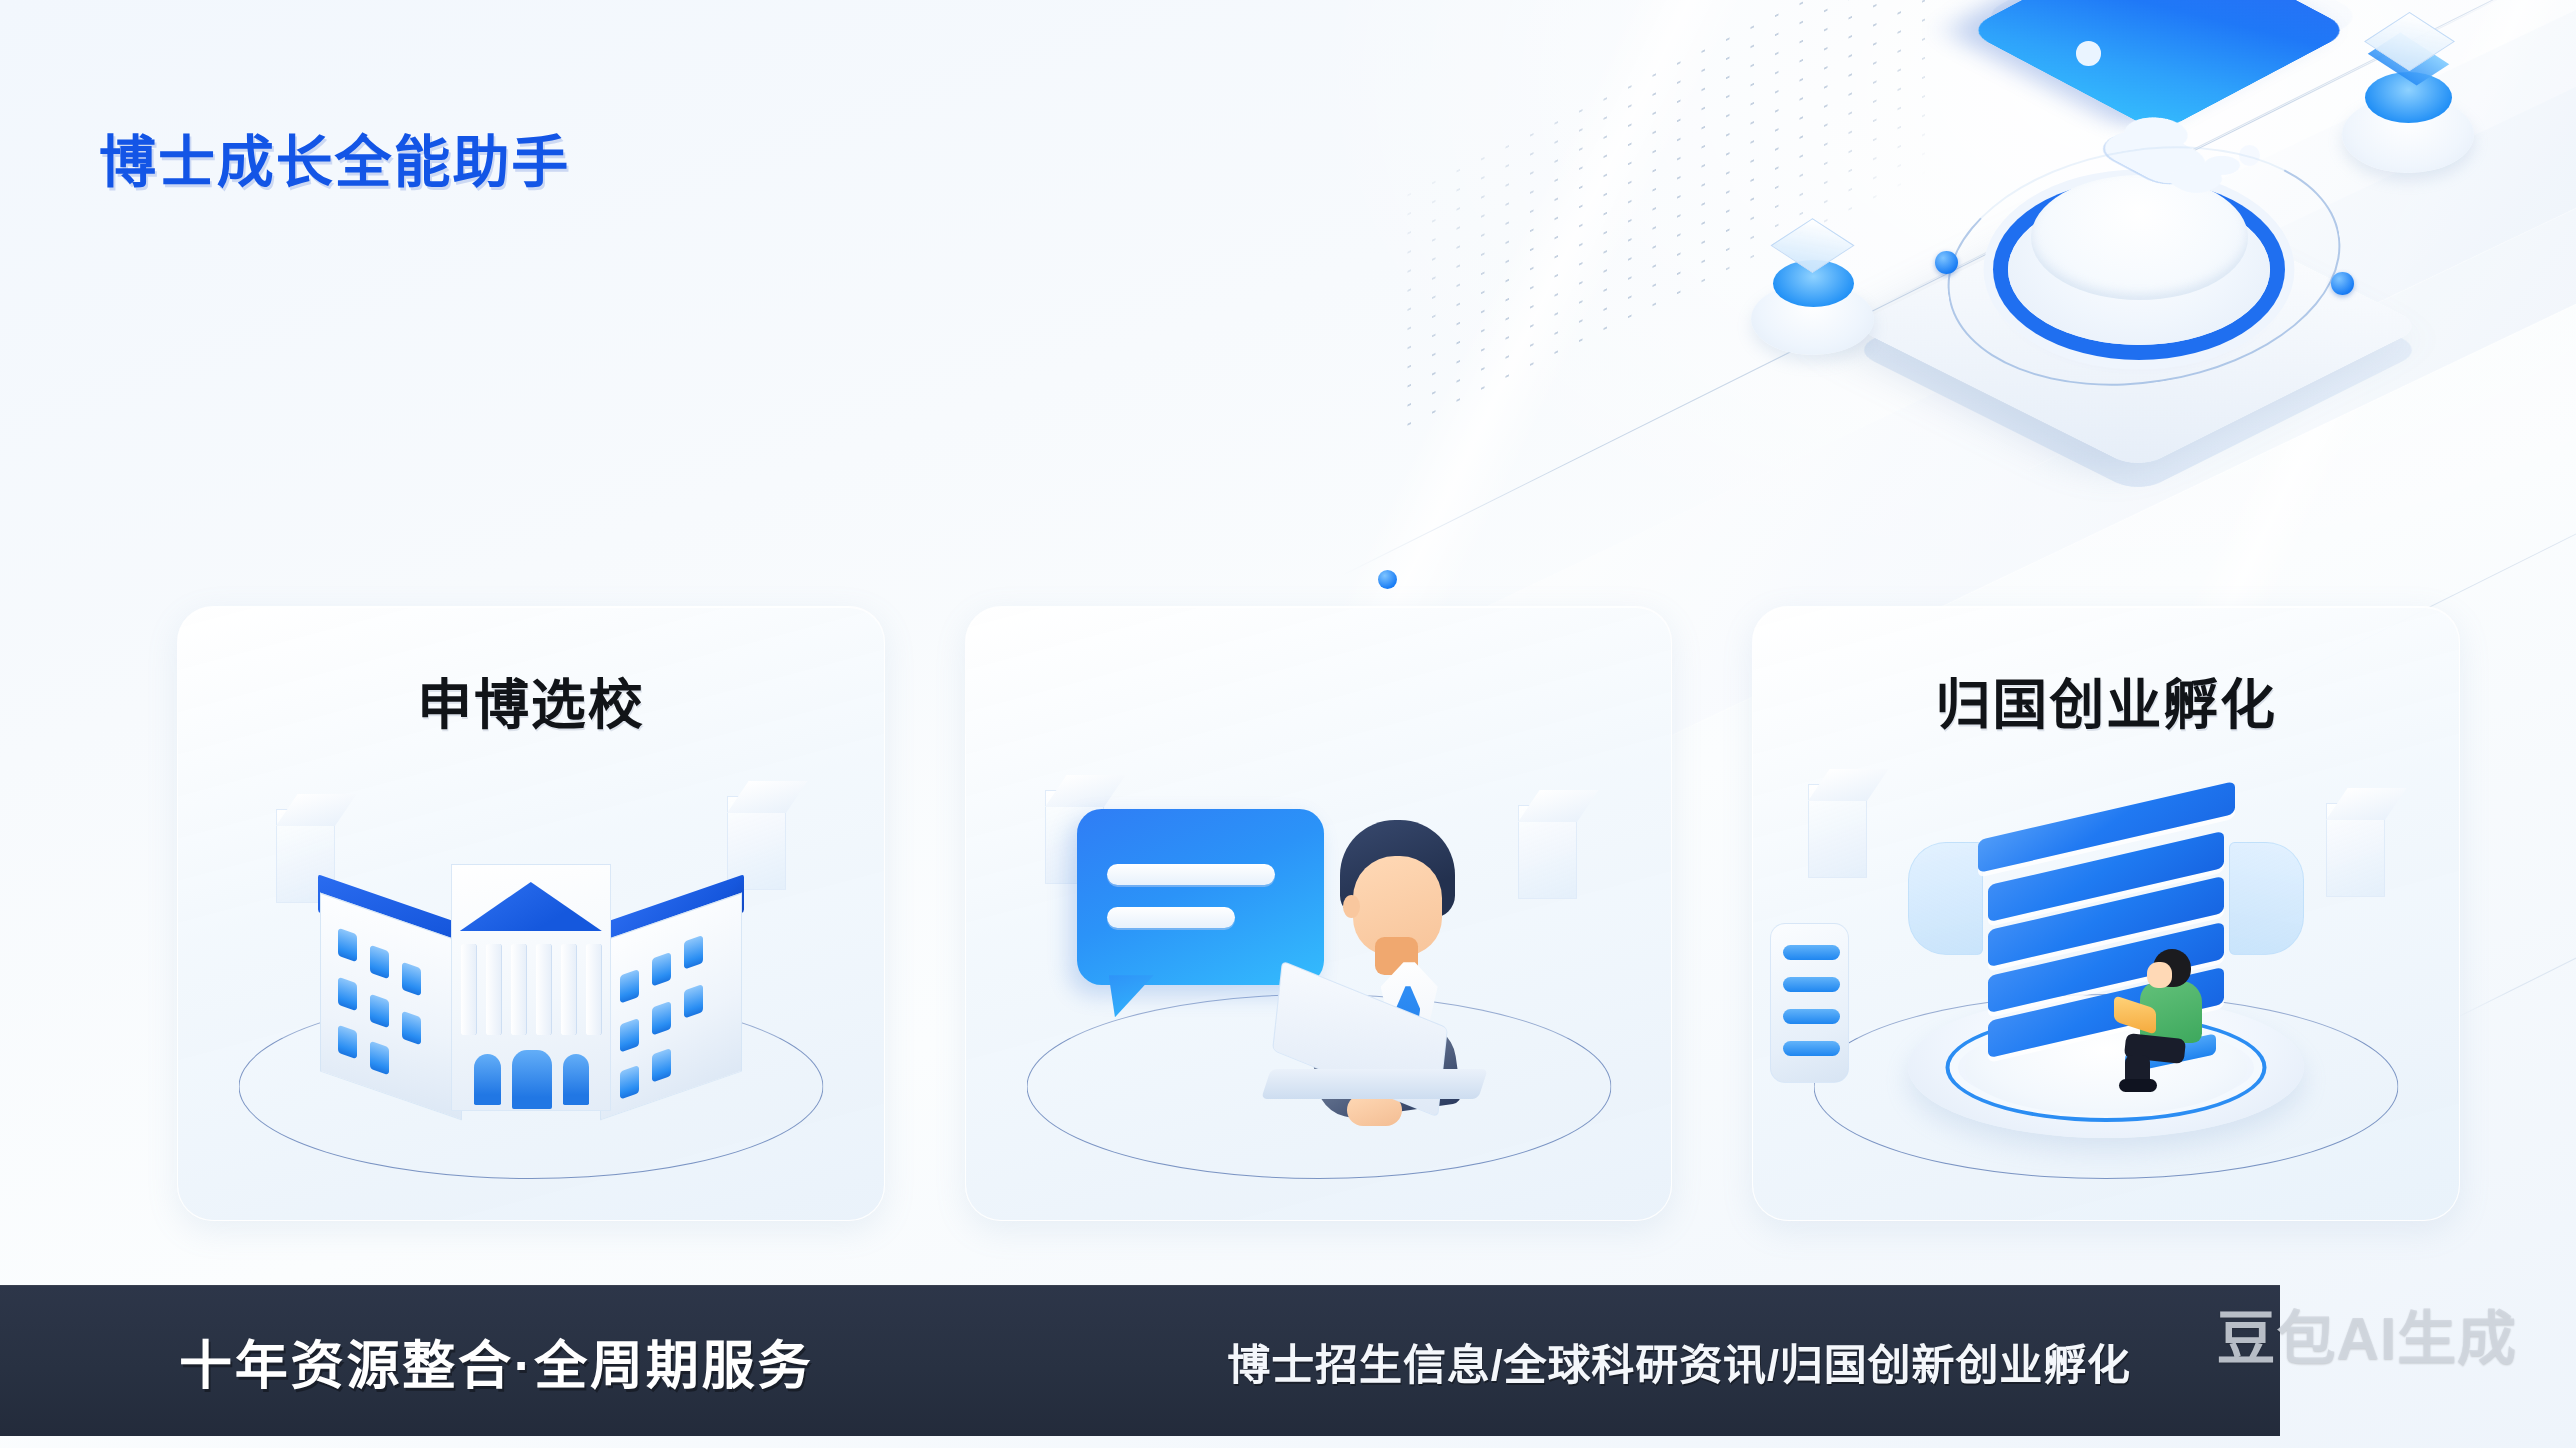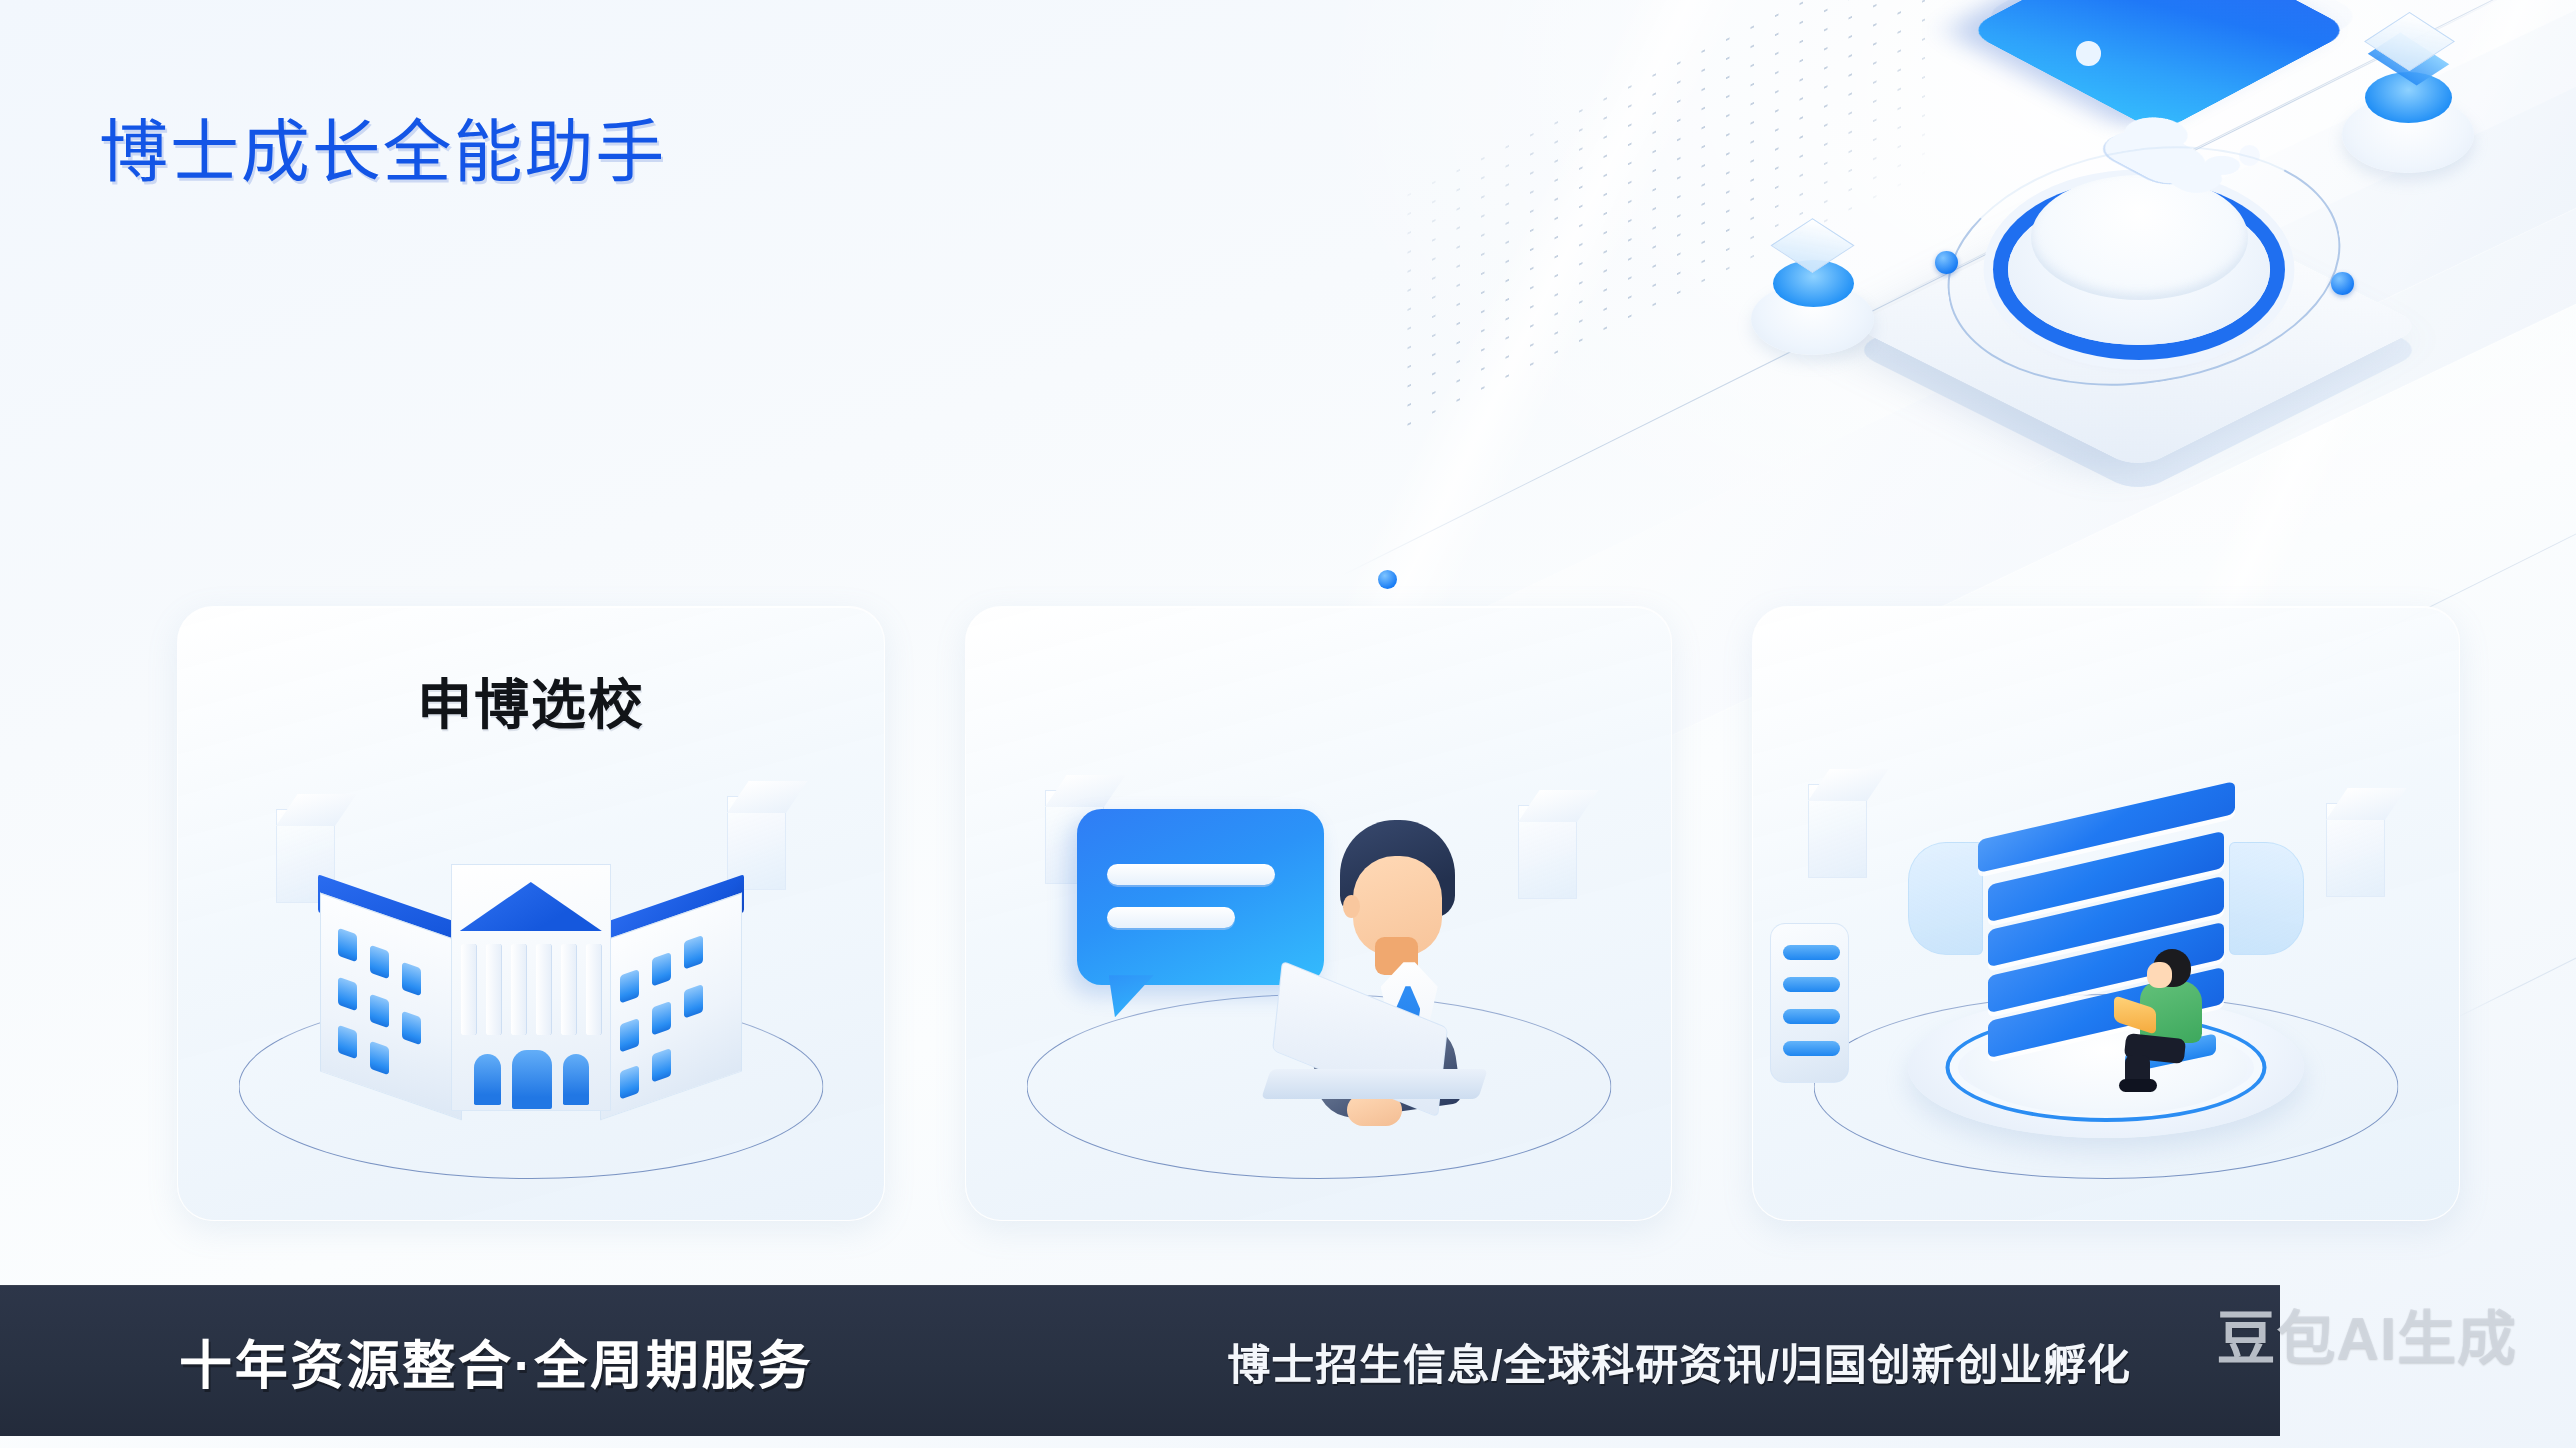--- a/index.html
+++ b/index.html
@@ -170,22 +170,22 @@
   }
 
   
   #titleBlock{position:absolute; left:99px; top:106px; width:1085px;}
   .t-line1{
     font-size:87px; font-weight:700; color:#101c3c; letter-spacing:1.9px;
     line-height:1.22; white-space:nowrap;
     text-shadow:1.9px 2.8px 0 rgba(20,40,90,.16);
   }
   .t-line2{
-    font-size:69px; font-weight:400; color:#1355e6; letter-spacing:1.9px;
-    line-height:1.22; white-space:nowrap; margin-top:5px;
+    font-size:57px; font-weight:700; color:#1355e6; letter-spacing:1.9px;
+    line-height:1.22; white-space:nowrap; margin-top:22px;
     text-shadow:1.9px 2.8px 0 rgba(20,70,200,.18);
   }
 
   
   #cards{position:absolute; left:177px; top:606px; width:2283px; height:615px; display:flex; gap:80px;}
   .card{
     position:relative; width:713px; height:615px; border-radius:36px;
     background:linear-gradient(165deg,rgba(255,255,255,.96) 0%,rgba(242,248,253,.93) 42%,rgba(232,241,250,.92) 100%);
     border:1.9px solid rgba(255,255,255,.95);
     box-shadow:0 9.4px 32px rgba(130,160,200,.14), inset 0 0.9px 0 rgba(255,255,255,.9);
@@ -522,20 +522,21 @@
             <div class="p-hand"></div>
           </div>
 
           <div class="laptop-s" style="left:311px;"></div>
           <div class="laptop-b" style="left:300px;"></div>
         </div>
       </div>
     </div>
 
     <div class="card">
+      <div class="card-title">归国创业孵化</div>
       <div class="card-art">
         <div class="minicube" style="left:55px;top:9.4px;"></div>
         <div class="minicube" style="right:74px;top:28px;"></div>
         <div class="ellipse"></div>
 
         <div class="c3">
           <div class="wall" style="left:155px;top:59px;"></div>
           <div class="wall" style="right:155px;top:59px;transform:scaleX(-1);"></div>
 
           <div class="pod-base"></div>

